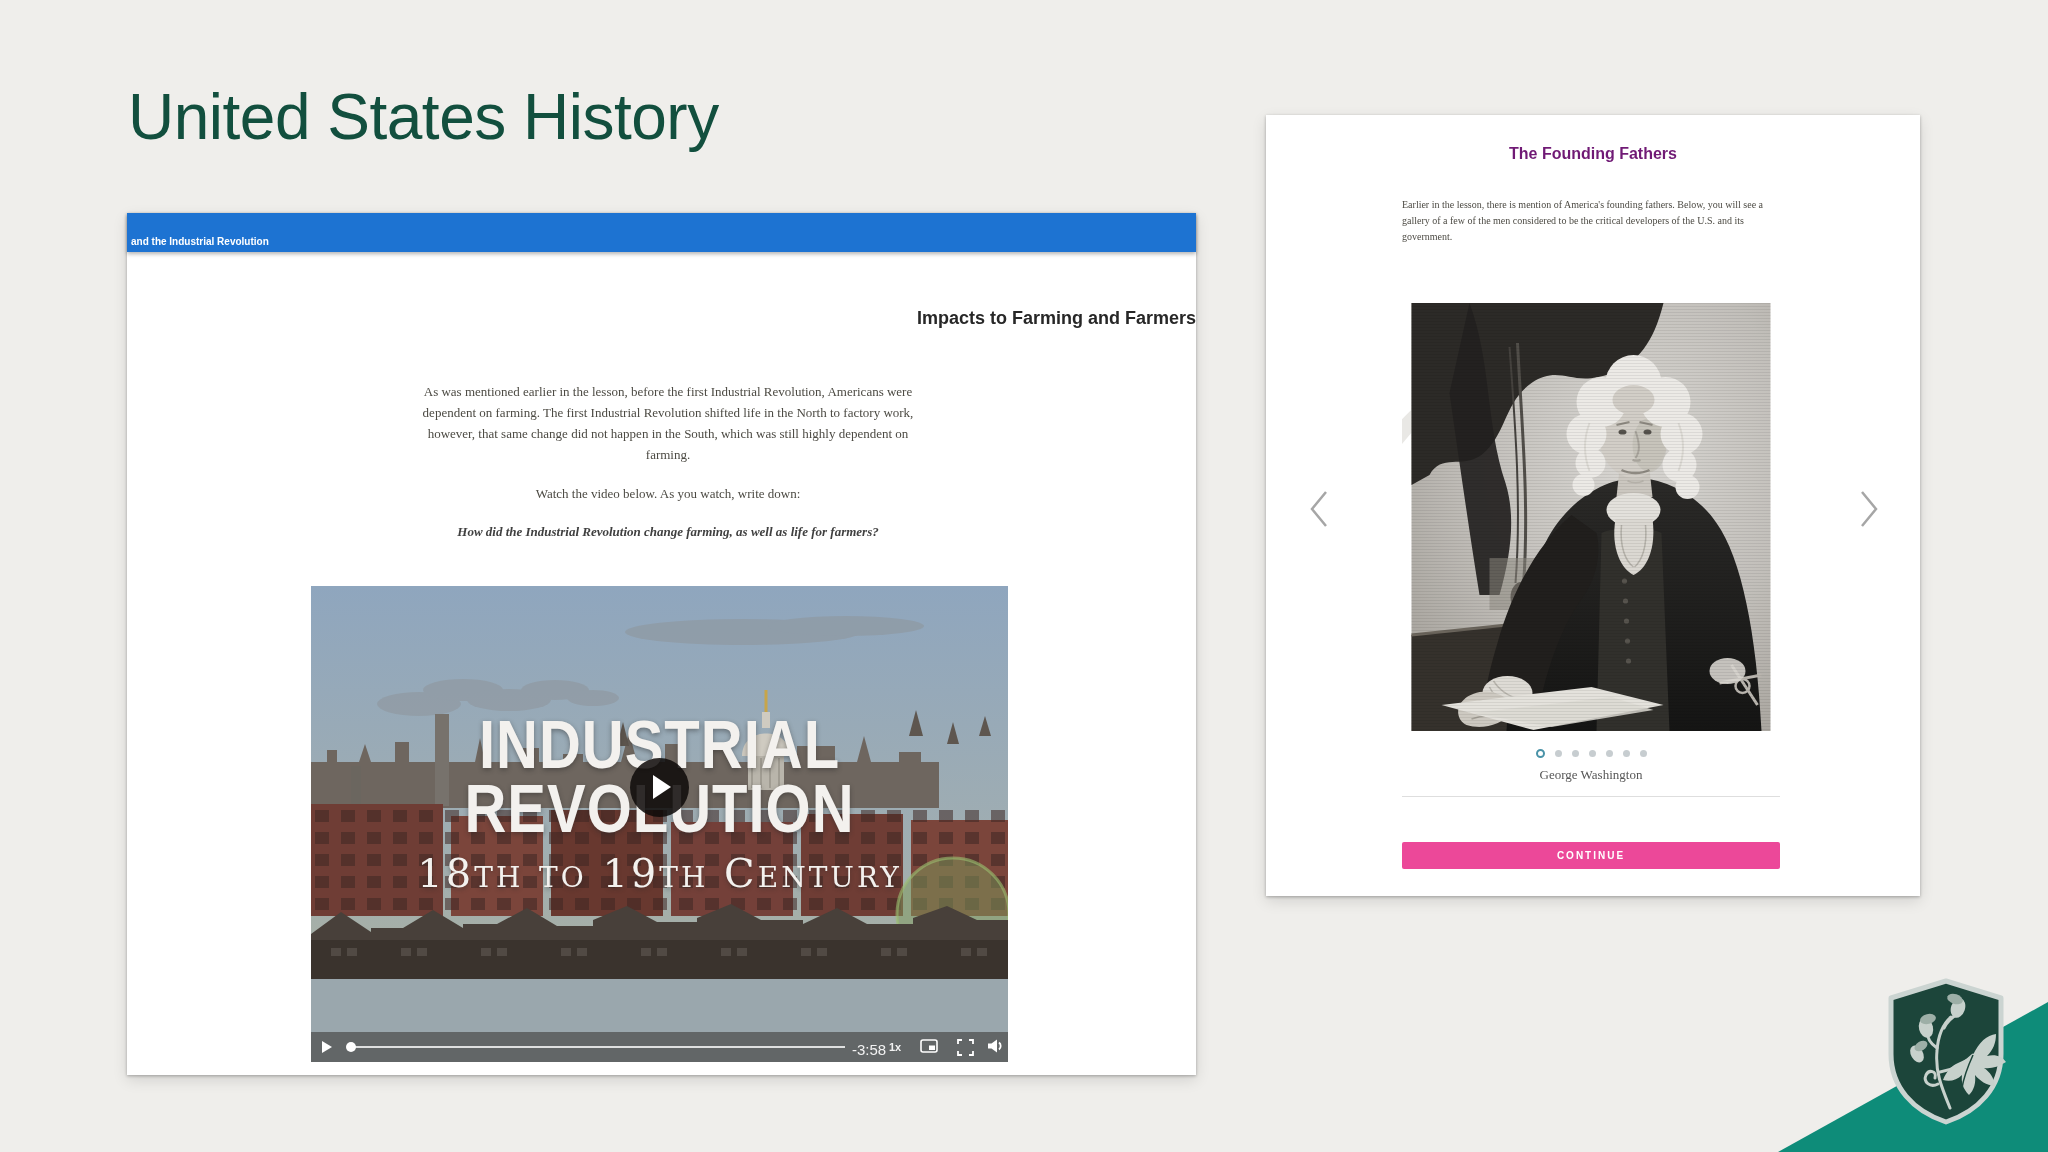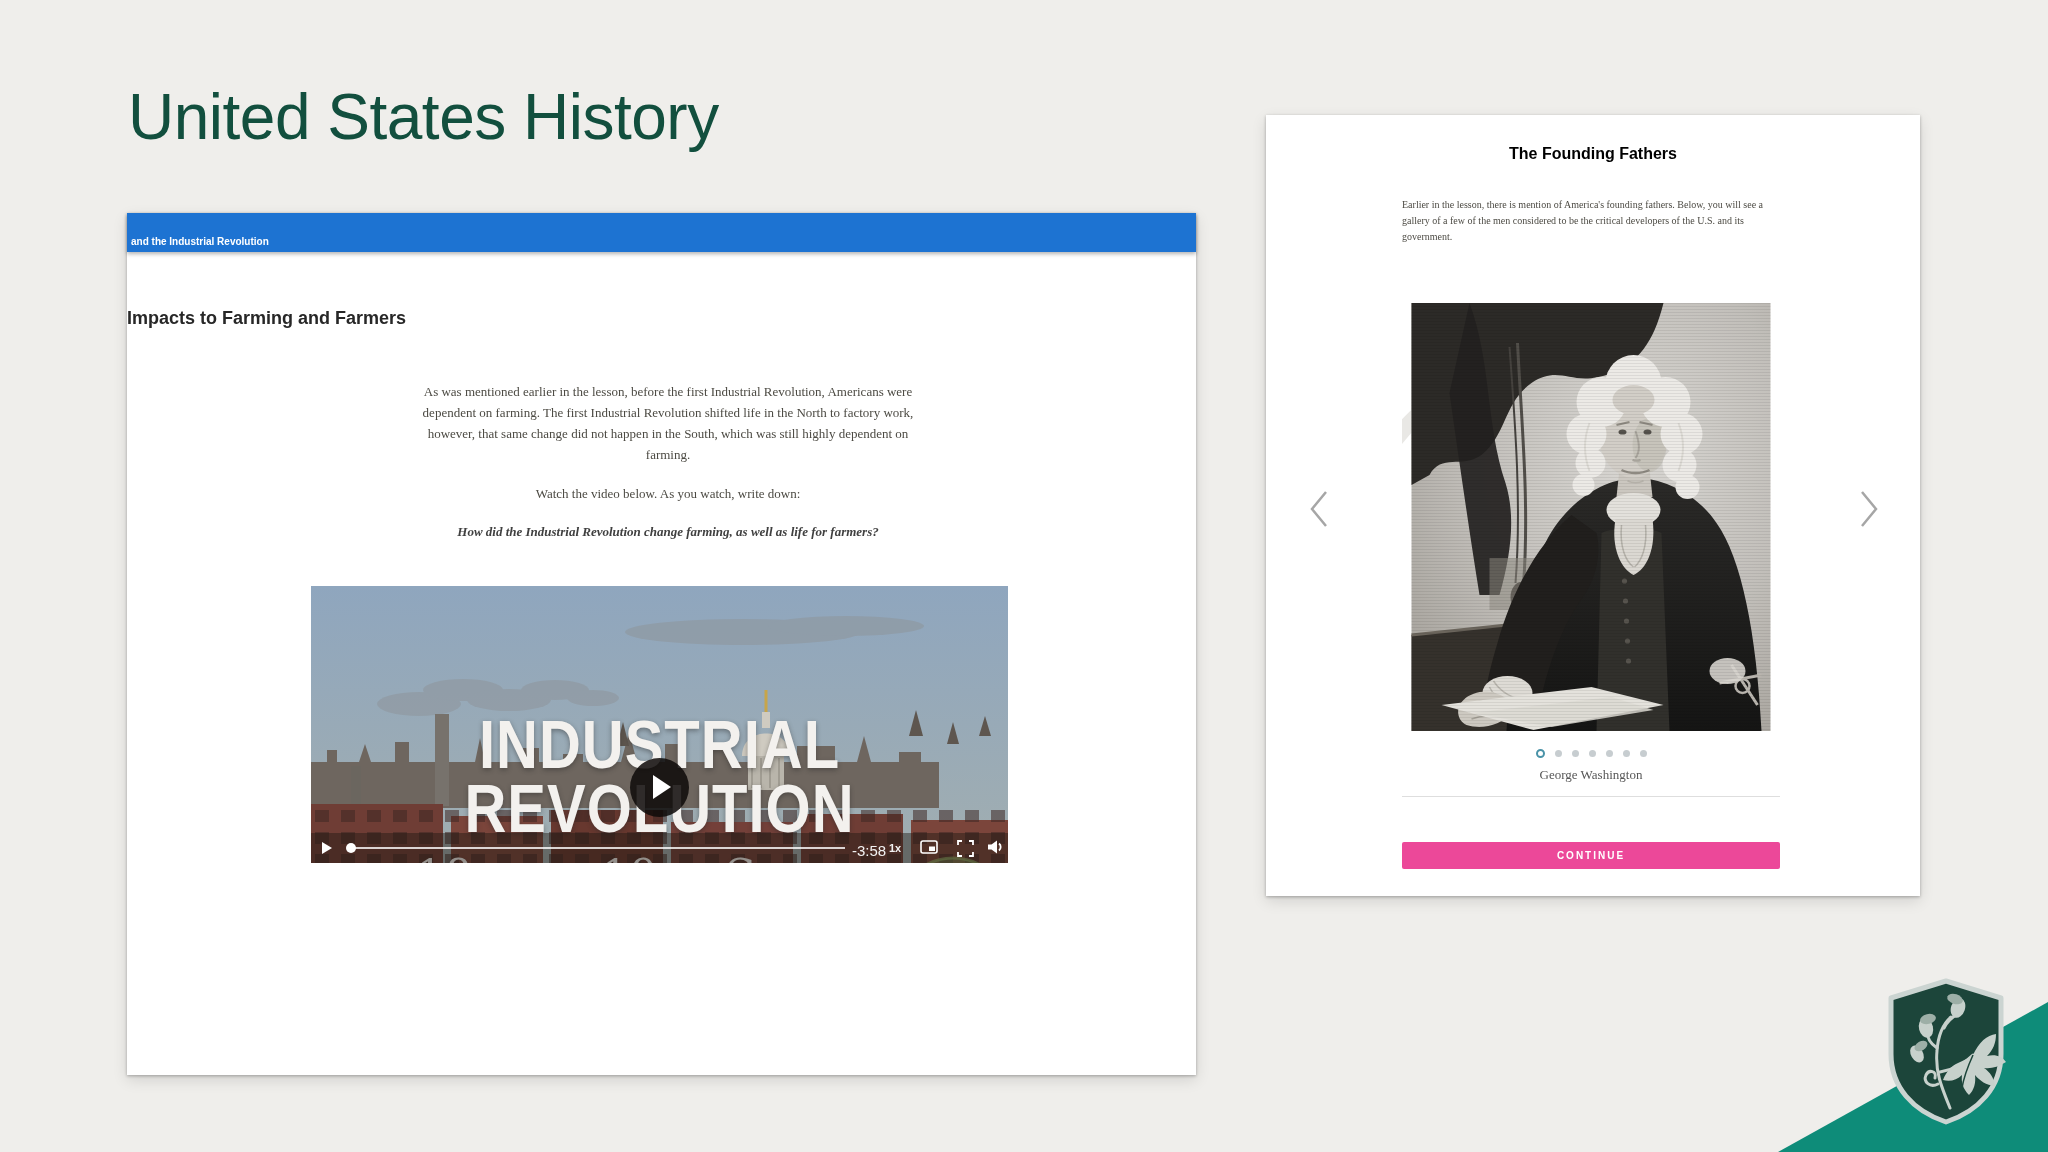--- a/index.html
+++ b/index.html
@@ -27,36 +27,36 @@
   .lesson-header {
     position:relative; height:39px; background:#1D73D2;
     box-shadow:0 2px 4px rgba(0,0,0,.3); z-index:2; overflow:hidden;
   }
   .lesson-header-title {
     position:absolute; left:4px; bottom:5px;
     color:#fff; font-size:10px; font-weight:bold; white-space:nowrap;
   }
   .lesson-heading {
     position:absolute; top:95px; left:0; width:100%;
-    text-align:left; font-size:18px; font-weight:bold; color:#272727;
+    text-align:right; font-size:18px; font-weight:bold; color:#272727;
   }
   .lesson-content {
     position:absolute; left:291px; top:168px; width:500px;
     font-family:"Liberation Serif", serif;
     font-size:13px; line-height:21px; color:#4C4A43;text-align:center;
   }
   .lesson-content p.intro { margin-bottom:18px; }
   .lesson-content p.watch { margin-bottom:17px; }
   .lesson-content p.question {
     color:#404040; font-weight:bold; font-style:italic;
   }
 
   
   .video-player {
-    position:absolute; left:184px; top:373px; width:697px; height:277px;
+    position:absolute; left:184px; top:373px; width:697px; height:476px;
     overflow:hidden; background:#9aa7ad;
   }
   .video-player svg.scene { position:absolute; inset:0; display:block; }
   .video-titles {
     position:absolute; left:0; top:126px; width:100%;
     text-align:center; color:#F3F1EE; z-index:3; pointer-events:none;
   }
   .vt-line {
     display:block; font-size:58px; font-weight:bold; letter-spacing:1px;
     line-height:64px; transform:scaleY(1.18);
@@ -94,21 +94,21 @@
   .vc-time { position:absolute; left:541px; top:9px; font-size:15px; }
   .vc-speed { position:absolute; left:578px; top:9px; font-size:11px; font-weight:bold;
     background:transparent; border:none; color:#F2F2F2; cursor:pointer; }
   .vc-btn { position:absolute; top:7px; background:transparent; border:none;
     cursor:pointer; padding:0; }
   .vc-pip { left:609px; } .vc-fs { left:646px; } .vc-vol { left:676px; }
 
   
   .gallery-heading {
     position:absolute; top:30px; left:0; width:100%;
-    text-align:center; font-size:16px; font-weight:bold; color:#000000;
+    text-align:center; font-size:16px; font-weight:bold; color:#701a75;
   }
   .gallery-intro {
     position:absolute; left:136px; top:82px; width:382px;
     font-family:"Liberation Serif", serif;
     font-size:10px; line-height:16px; color:#4C4A43;
   }
   .portrait { position:absolute; left:136px; top:180px; width:378px; height:444px; }
   .portrait svg { display:block; width:100%; height:100%; }
   .carousel-arrow {
     position:absolute; top:372px; width:30px; height:46px;

